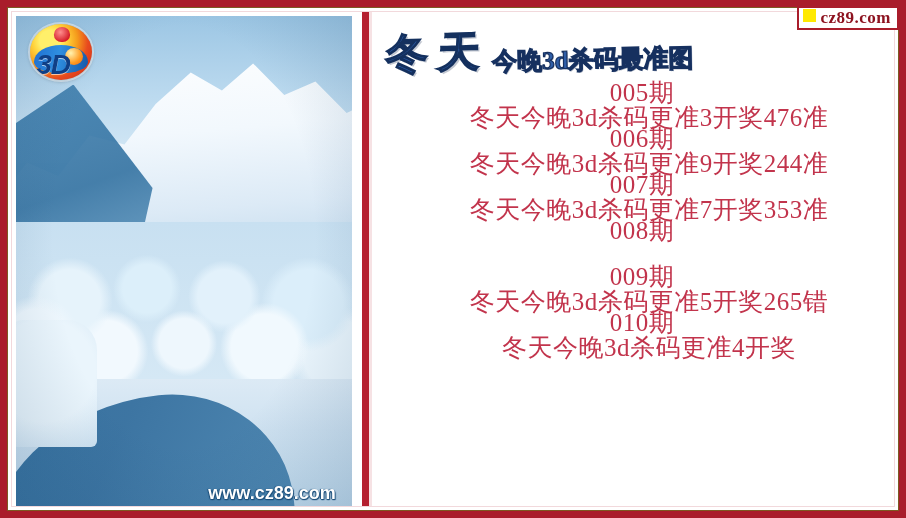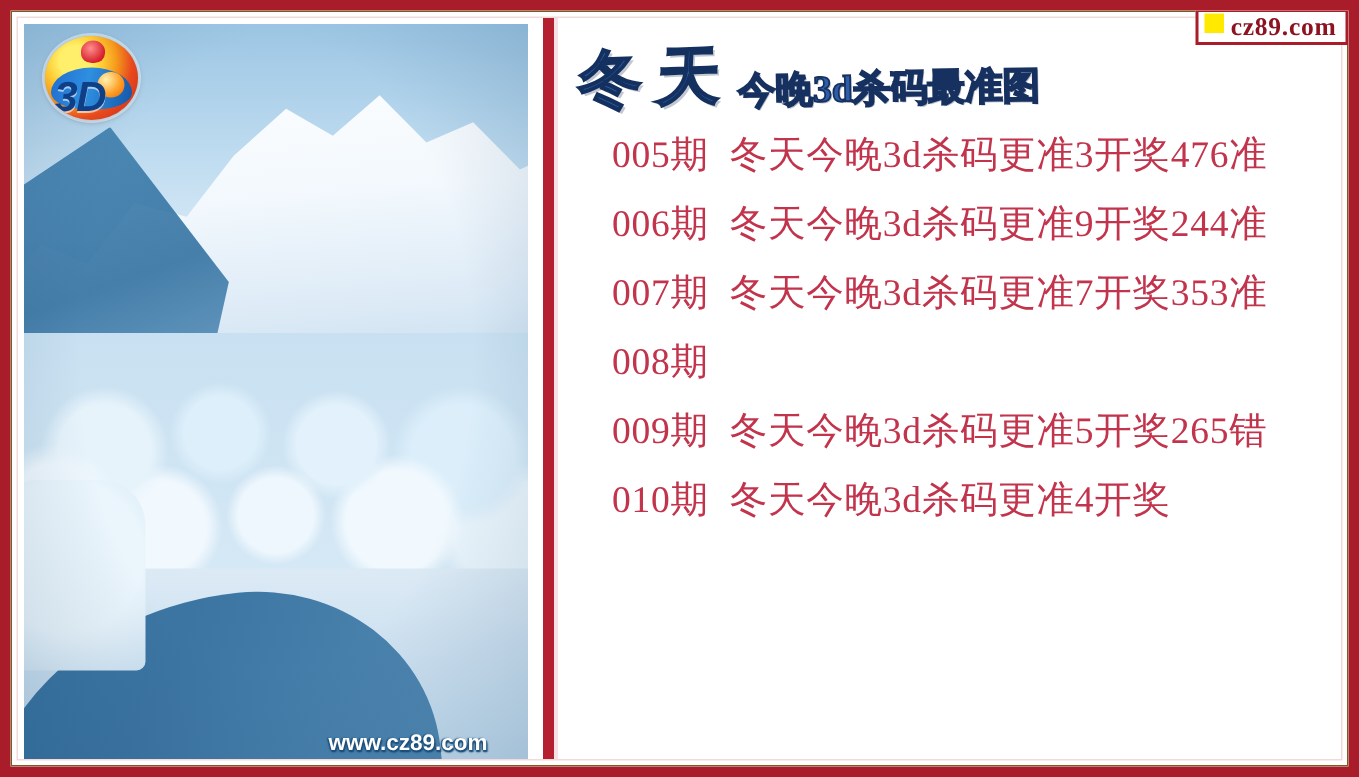--- a/index.html
+++ b/index.html
@@ -142,21 +142,21 @@
     font-size:33px;font-weight:bold;letter-spacing:1px;
     color:#ff7a12;
     -webkit-text-stroke:1px #ffe08a;
     text-shadow:
       1px 1px 0 #b8350a, 2px 2px 0 #8e2406,
       0 0 6px rgba(255,170,40,.8);
     line-height:.98;
   }
   .wm-url{
     font-family:"Liberation Sans",sans-serif;
-    font-size:15px;font-weight:bold;
+    font-size:18px;font-weight:bold;
     color:#ffffff;
     text-shadow:1px 1px 1px #1b4e7a, -1px 0 1px #1b4e7a, 0 1px 1px #1b4e7a;
     margin-top:-2px;
   }
 
   
   .divider{
     position:absolute;left:348px;top:0;
     width:12px;height:100%;
     background:linear-gradient(90deg,#ffffff 0 16%, #b52030 16% 78%, #f6e2e4 78% 100%);
@@ -206,20 +206,21 @@
   .line{
     font-family:"Liberation Serif",serif;
     font-size:25px;
     color:#c2344c;
     line-height:1;
     height:46px;
     display:flex;
     align-items:center;
     white-space:nowrap;
     letter-spacing:.5px;
+    flex-direction:column;
   }
   .line .issue{ margin-right:14px; }
   .line .body{ }
 
   
   .badge{
     position:absolute;right:0px;top:-1px;
     background:#ffffff;
     border:2px solid #a91d2b;
     padding:1px 6px 2px 4px;

